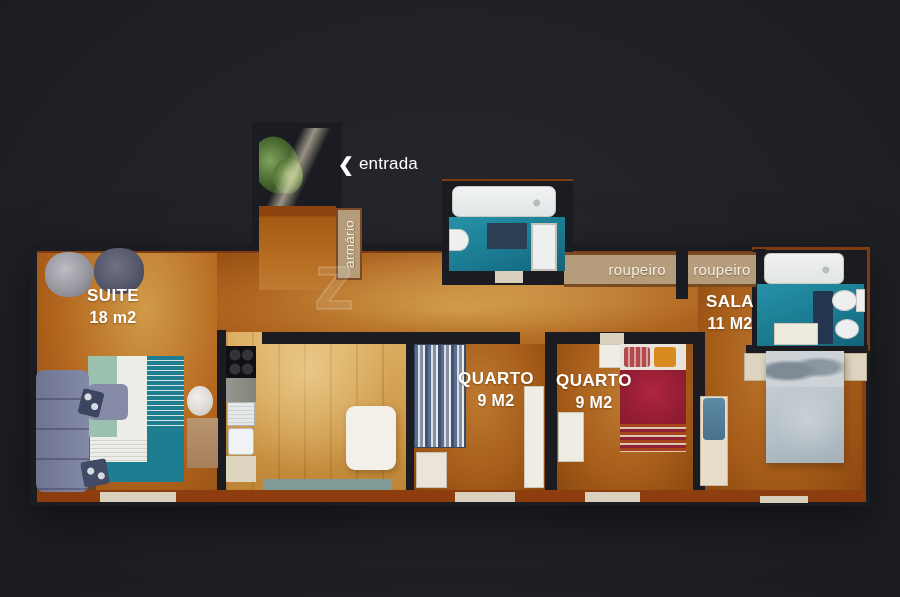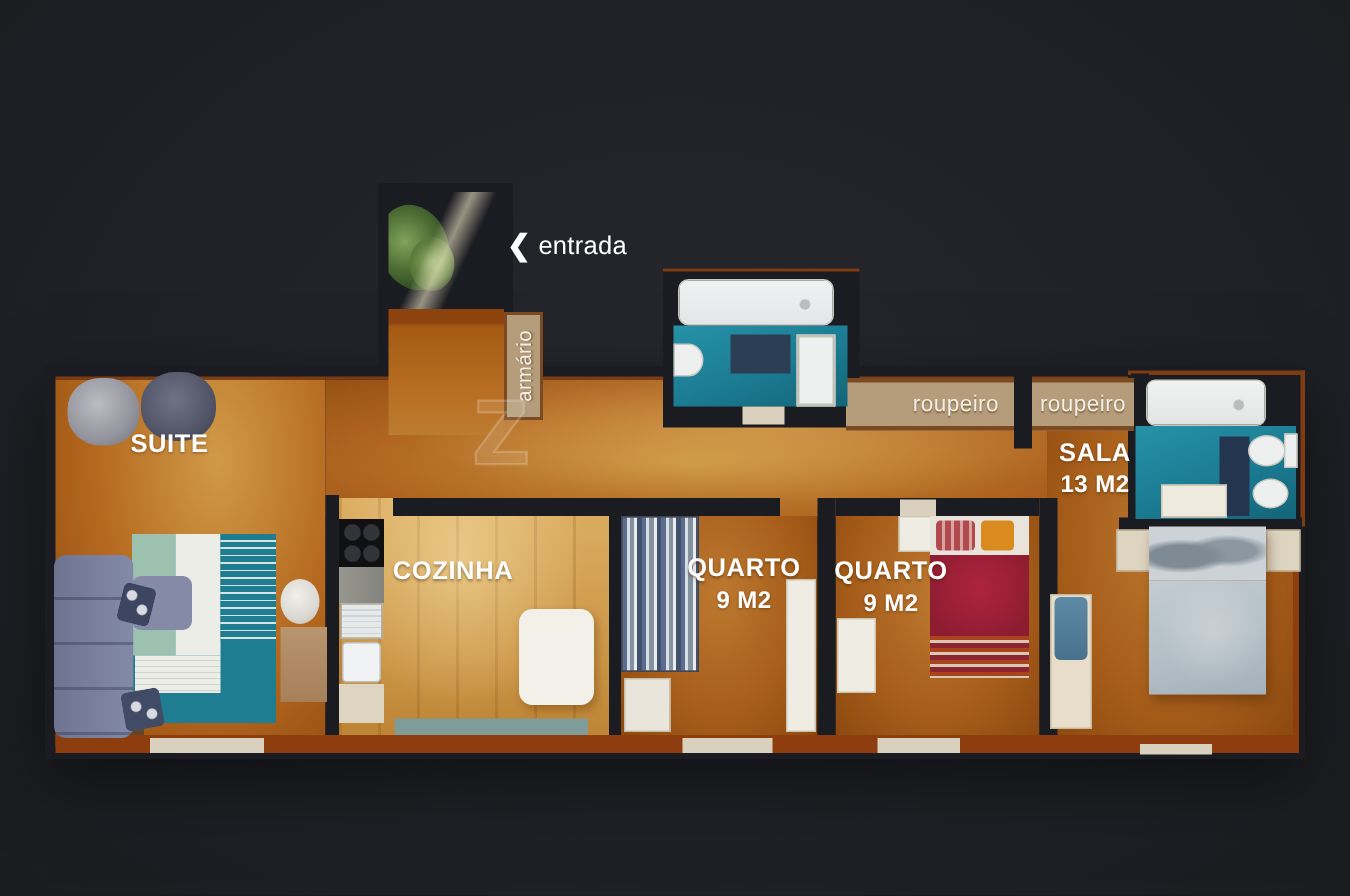--- a/index.html
+++ b/index.html
@@ -183,34 +183,34 @@
   </div>
 
   <div class="abs z4" style="left:37px;top:490px;width:829px;height:12px;background:#8e3d0e;"></div>
   <div class="beige z5" style="position:absolute;left:100px;top:492px;width:76px;height:10px;"></div>
   <div class="beige z5" style="position:absolute;left:455px;top:492px;width:60px;height:10px;"></div>
   <div class="beige z5" style="position:absolute;left:585px;top:492px;width:55px;height:10px;"></div>
   <div class="beige z5" style="position:absolute;left:760px;top:496px;width:48px;height:7px;"></div>
 
   <div class="room-label" style="left:58px;top:284px;width:110px;">
     <div class="l1">SUITE</div>
+    <div class="l2">18 m2</div>
   </div>
   <div class="room-label" style="left:244px;top:369px;width:116px;">
-    <div class="l1">COZINHA</div>
   </div>
   <div class="room-label" style="left:440px;top:367px;width:112px;">
     <div class="l1">QUARTO</div>
     <div class="l2">9 M2</div>
   </div>
   <div class="room-label" style="left:538px;top:369px;width:112px;">
     <div class="l1">QUARTO</div>
     <div class="l2">9 M2</div>
   </div>
   <div class="room-label" style="left:680px;top:290px;width:100px;">
     <div class="l1">SALA</div>
-    <div class="l2">13 M2</div>
+    <div class="l2">11 M2</div>
   </div>
 
   <div class="watermark">
     <span class="ghost">z</span>
   </div>
 
 </div>
 
 </body></html>

